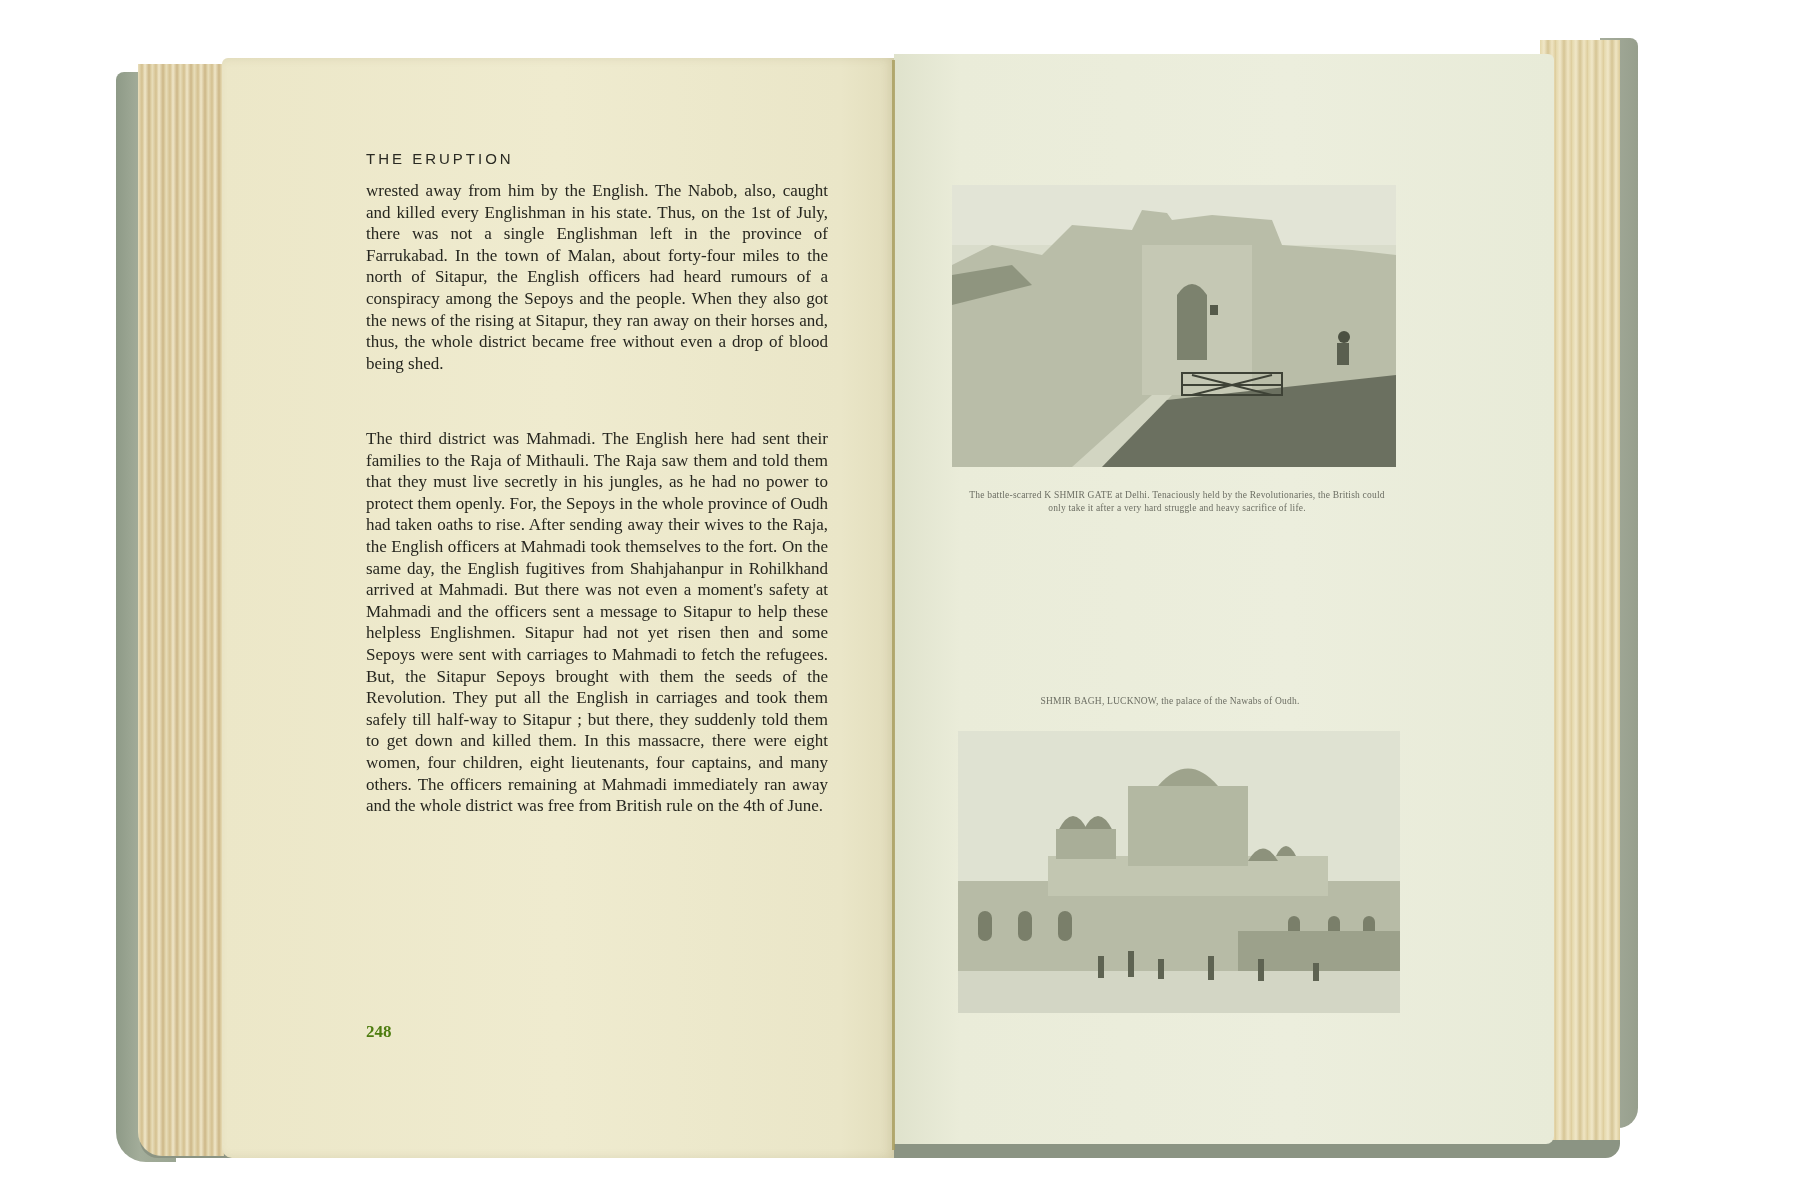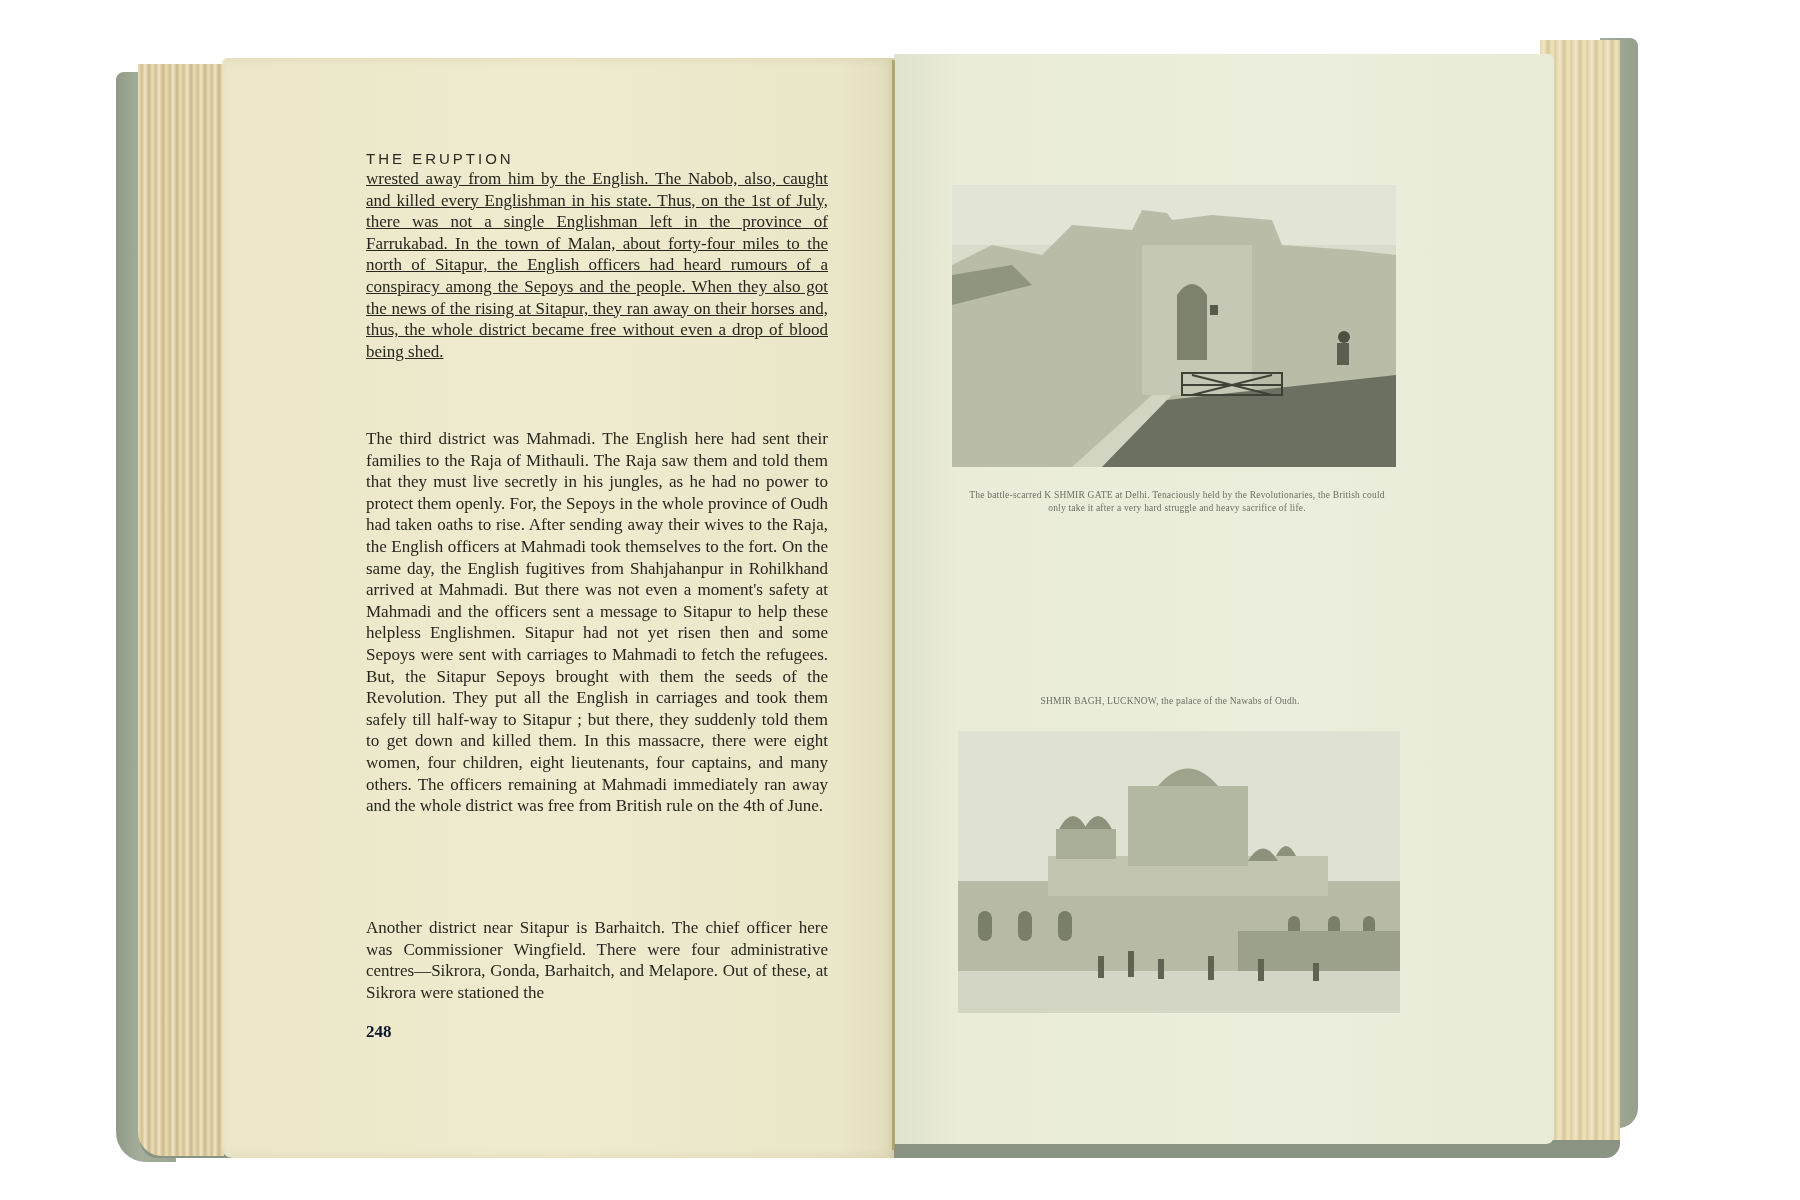--- a/index.html
+++ b/index.html
@@ -58,26 +58,26 @@
   .running-head {
     position: absolute; left: 366px; top: 150px;
     font-family: "Liberation Sans", "DejaVu Sans", sans-serif;
     font-size: 15px; letter-spacing: 3px; color: #2a2a22;
   }
   .text-block {
     position: absolute; left: 366px; width: 462px;
     font-size: 17px; line-height: 21.6px; color: #26261f;
     text-align: justify;
   }
-  .para-1 { top: 168px; text-decoration: underline; }
+  .para-1 { top: 180px; }
   .para-2 { top: 428px; }
   .para-3 { top: 917px; }
   .page-number {
     position: absolute; left: 366px; top: 1022px;
-    font-size: 17px; color: #0f172a; font-weight: bold;
+    font-size: 17px; color: #4d7c0f; font-weight: bold;
   }
 
   
   .plate {
     position: absolute; overflow: hidden;
     background: #cfd3bf;
   }
   .plate-1 { left: 952px; top: 185px; width: 444px; height: 282px; }
   .plate-2 { left: 958px; top: 731px; width: 442px; height: 282px; }
 
@@ -98,21 +98,20 @@
   <div class="stack-left"></div>
   <div class="stack-right"></div>
 
   <div class="page-left"></div>
   <div class="page-right"></div>
   <div class="gutter"></div>
 
   <div class="running-head">THE ERUPTION</div>
   <p class="text-block para-1" style="margin:0">wrested away from him by the English. The Nabob, also, caught and killed every Englishman in his state. Thus, on the 1st of July, there was not a single Englishman left in the province of Farrukabad. In the town of Malan, about forty-four miles to the north of Sitapur, the English officers had heard rumours of a conspiracy among the Sepoys and the people. When they also got the news of the rising at Sitapur, they ran away on their horses and, thus, the whole district became free without even a drop of blood being shed.</p>
   <p class="text-block para-2" style="margin:0">The third district was Mahmadi. The English here had sent their families to the Raja of Mithauli. The Raja saw them and told them that they must live secretly in his jungles, as he had no power to protect them openly. For, the Sepoys in the whole province of Oudh had taken oaths to rise. After sending away their wives to the Raja, the English officers at Mahmadi took themselves to the fort. On the same day, the English fugitives from Shahjahanpur in Rohilkhand arrived at Mahmadi. But there was not even a moment's safety at Mahmadi and the officers sent a message to Sitapur to help these helpless Englishmen. Sitapur had not yet risen then and some Sepoys were sent with carriages to Mahmadi to fetch the refugees. But, the Sitapur Sepoys brought with them the seeds of the Revolution. They put all the English in carriages and took them safely till half-way to Sitapur ; but there, they suddenly told them to get down and killed them. In this massacre, there were eight women, four children, eight lieutenants, four captains, and many others. The officers remaining at Mahmadi immediately ran away and the whole district was free from British rule on the 4th of June.</p>
-  <p class="text-block para-3" style="margin:0">Another district near Sitapur is Barhaitch. The chief officer here was Commissioner Wingfield. There were four administrative centres—Sikrora, Gonda, Barhaitch, and Melapore. Out of these, at Sikrora were stationed the</p>
   <div class="page-number">248</div>
 
   <div class="plate plate-1">
     <svg width="444" height="282" viewBox="0 0 444 282">
       <rect width="444" height="282" fill="#d9dccb"></rect>
       <rect width="444" height="60" fill="#e2e4d6"></rect>
       <path d="M0 80 L40 60 L90 70 L120 40 L180 45 L190 25 L215 28 L220 35 L260 30 L320 35 L330 60 L400 65 L444 70 L444 282 L0 282 Z" fill="#b9bda8"></path>
       <path d="M0 90 L60 80 L80 100 L0 120 Z" fill="#8f957f"></path>
       <rect x="190" y="60" width="110" height="150" fill="#c5c8b4"></rect>
       <path d="M225 175 L225 110 Q240 88 255 110 L255 175 Z" fill="#7c826e"></path>

